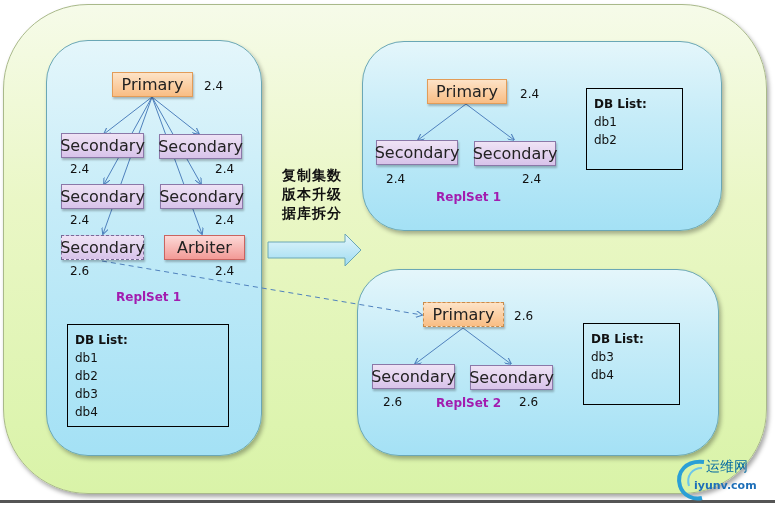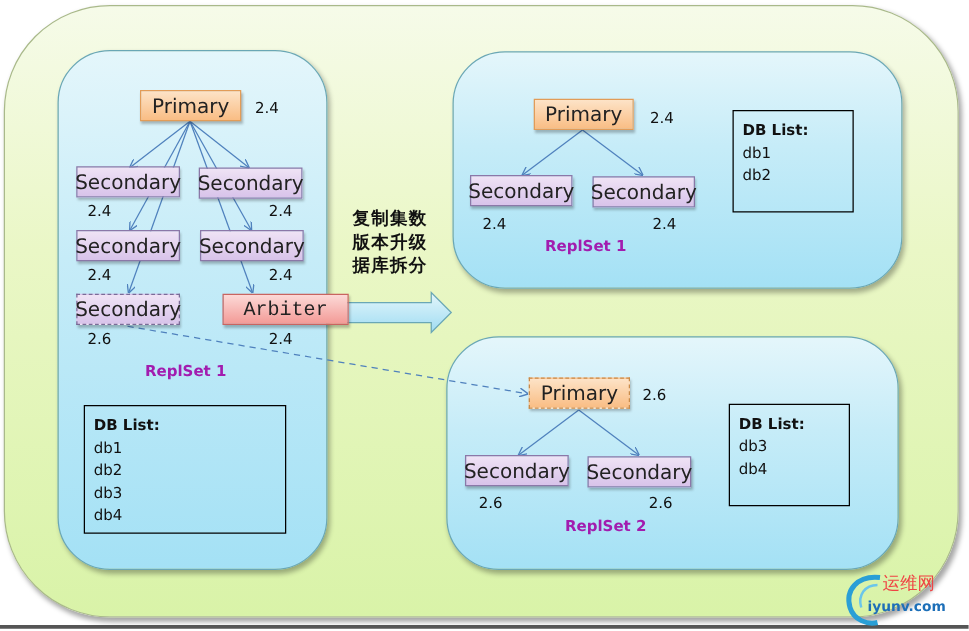--- a/index.html
+++ b/index.html
@@ -23,21 +23,21 @@
   .arbiter { background:linear-gradient(180deg,#fcd9d7 0%,#f39a96 100%); border:1px solid #c96460; }
   .ver { position:absolute; font-size:12px; color:#111; }
   .set-label { position:absolute; font-size:12px; font-weight:bold; color:#a21caf; }
   .dblist { position:absolute; border:1px solid #000000; box-sizing:border-box; padding:6px 0 0 7px;
             font-size:12px; line-height:18px; color:#111; }
   .dblist .title { font-weight:bold; }
   .cn { position:absolute; left:282px; top:166px; font-size:14px; font-weight:bold; line-height:19px; color:#111;
         letter-spacing:1px; }
   svg.lines { position:absolute; left:0; top:0; }
   .logo { position:absolute; left:668px; top:454px; width:105px; height:48px; }
-  .logo .cn-logo { position:absolute; left:38px; top:4px; font-size:14px; color:#ef4444; }
+  .logo .cn-logo { position:absolute; left:38px; top:4px; font-size:14px; color:#0369a1; }
   .logo .en-logo { position:absolute; left:26px; top:25px; font-size:11px; font-weight:bold; color:#1d6fb8; }
 </style>
 </head>
 <body>
 
 <div class="outer"></div>
 <div class="bottom-line"></div>
 
 <div class="panel" style="left:46px;top:40px;width:214px;height:414px;"></div>
 
@@ -87,21 +87,21 @@
 
 <div class="node secondary" style="left:61px;top:184px;width:83px;">Secondary</div>
 <div class="ver" style="left:70px;top:213px;">2.4</div>
 
 <div class="node secondary" style="left:160px;top:184px;width:83px;">Secondary</div>
 <div class="ver" style="left:215px;top:213px;">2.4</div>
 
 <div class="node secondary dashed" style="left:61px;top:235px;width:83px;">Secondary</div>
 <div class="ver" style="left:70px;top:264px;">2.6</div>
 
-<div class="node arbiter" style="left:178px;top:235px;width:101px;font-family:Liberation Mono, monospace;">Arbiter</div>
+<div class="node arbiter" style="left:164px;top:235px;width:81px;">Arbiter</div>
 <div class="ver" style="left:215px;top:264px;">2.4</div>
 
 <div class="set-label" style="left:116px;top:290px;">ReplSet 1</div>
 
 <div class="dblist" style="left:67px;top:324px;width:162px;height:103px;">
   <div class="title">DB List:</div>
   <div>db1</div>
   <div>db2</div>
   <div>db3</div>
   <div>db4</div>
@@ -132,21 +132,21 @@
 
 <div class="node primary dashed" style="left:423px;top:302px;width:81px;">Primary</div>
 <div class="ver" style="left:514px;top:309px;">2.6</div>
 
 <div class="node secondary" style="left:372px;top:364px;width:83px;">Secondary</div>
 <div class="ver" style="left:383px;top:395px;">2.6</div>
 
 <div class="node secondary" style="left:470px;top:365px;width:83px;">Secondary</div>
 <div class="ver" style="left:519px;top:395px;">2.6</div>
 
-<div class="set-label" style="left:436px;top:414px;margin-left:16px;">ReplSet 2</div>
+<div class="set-label" style="left:436px;top:396px;">ReplSet 2</div>
 
 <div class="dblist" style="left:583px;top:323px;width:97px;height:82px;">
   <div class="title">DB List:</div>
   <div>db3</div>
   <div>db4</div>
 </div>
 
 <div class="logo">
   <svg width="40" height="48" style="position:absolute;left:4px;top:0;">
     <path d="M32,8 C14,6 4,18 8,32 C11,42 22,46 30,44" fill="none" stroke="#2a9fd6" stroke-width="4"></path>

